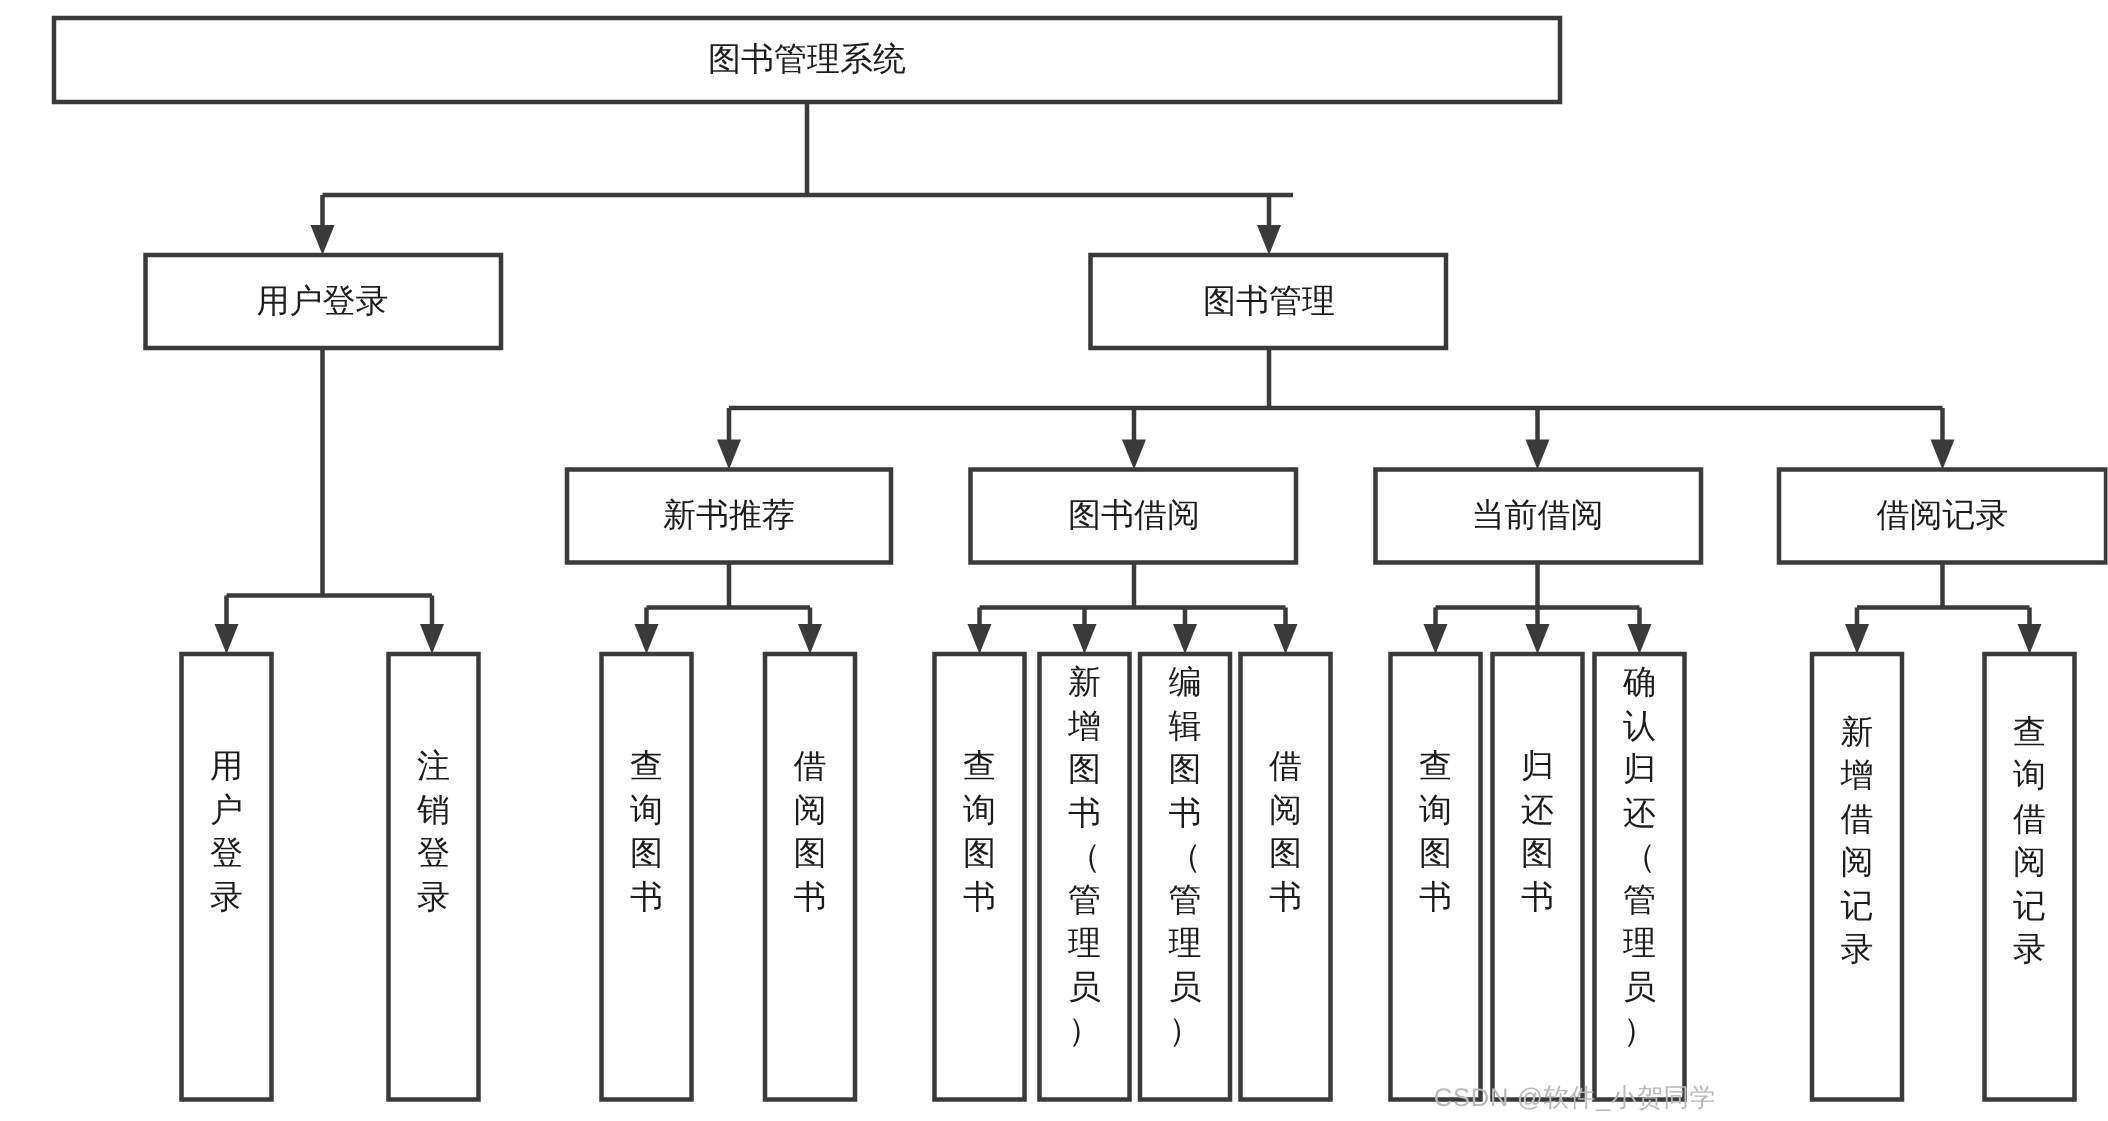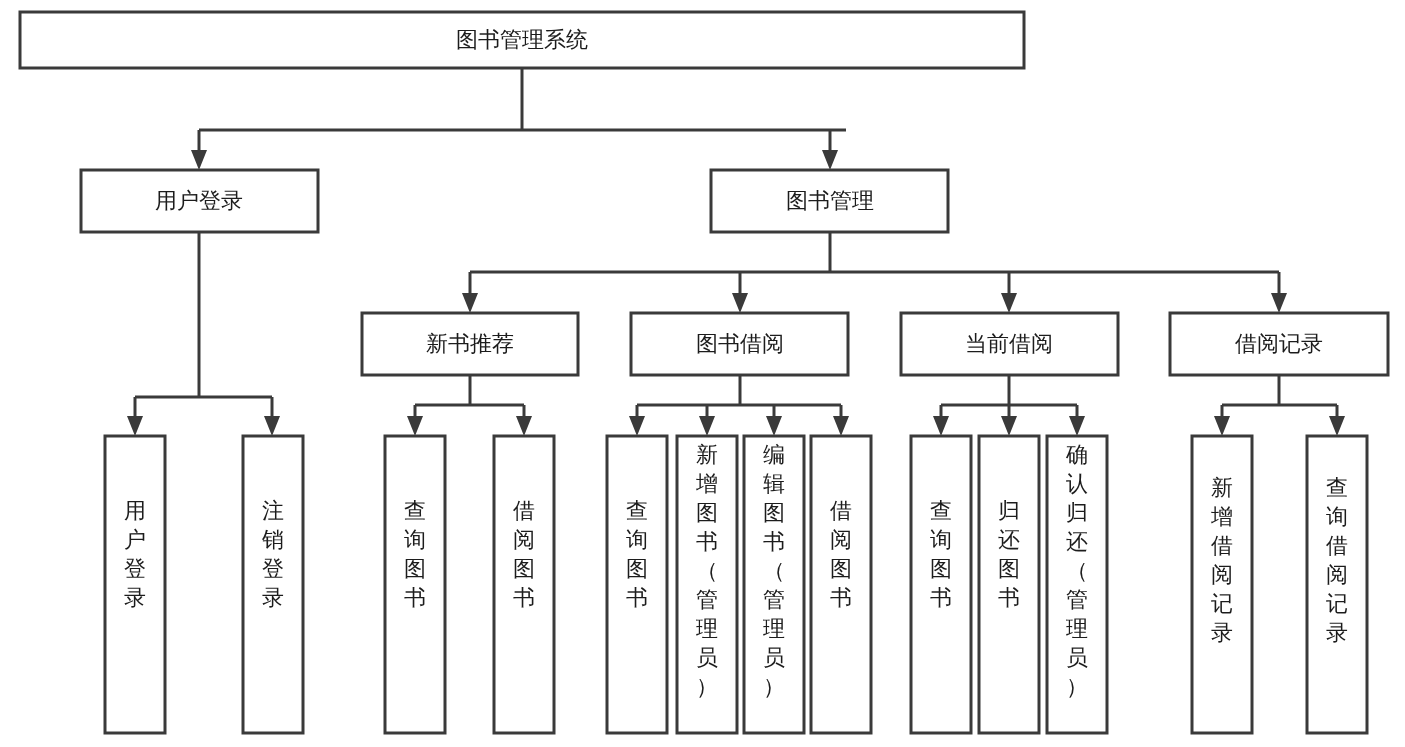--- a/index.html
+++ b/index.html
@@ -9,21 +9,21 @@
   }
   body {
     width: 1405px;
     height: 747px;
     font-family: "Liberation Sans", "DejaVu Sans", sans-serif;
     overflow: hidden;
     position: relative;
   }
   #diagram-root {
     position: absolute;
-    left: 0; top: 0;
+    left: 16px; top: 0;
     width: 1136px;
     height: 747px;
   }
   svg.flow {
     display: block;
     width: 1405px;
     height: 747px;
   }
   .node-box {
     fill: #ffffff;
@@ -227,13 +227,14 @@
       <text class="node-label v-label" x="1222" y="495"><tspan x="1222" y="495">新</tspan><tspan x="1222" y="524">增</tspan><tspan x="1222" y="553">借</tspan><tspan x="1222" y="582">阅</tspan><tspan x="1222" y="611">记</tspan><tspan x="1222" y="640">录</tspan></text>
     </g>
 
     <g>
       <rect class="node-box" x="1307" y="436" width="60" height="297"></rect>
       <text class="node-label v-label" x="1337" y="495"><tspan x="1337" y="495">查</tspan><tspan x="1337" y="524">询</tspan><tspan x="1337" y="553">借</tspan><tspan x="1337" y="582">阅</tspan><tspan x="1337" y="611">记</tspan><tspan x="1337" y="640">录</tspan></text>
     </g>
 
   </svg>
 
+  <div class="watermark">CSDN @软件_小贺同学</div>
 </div>
 
 </body></html>

